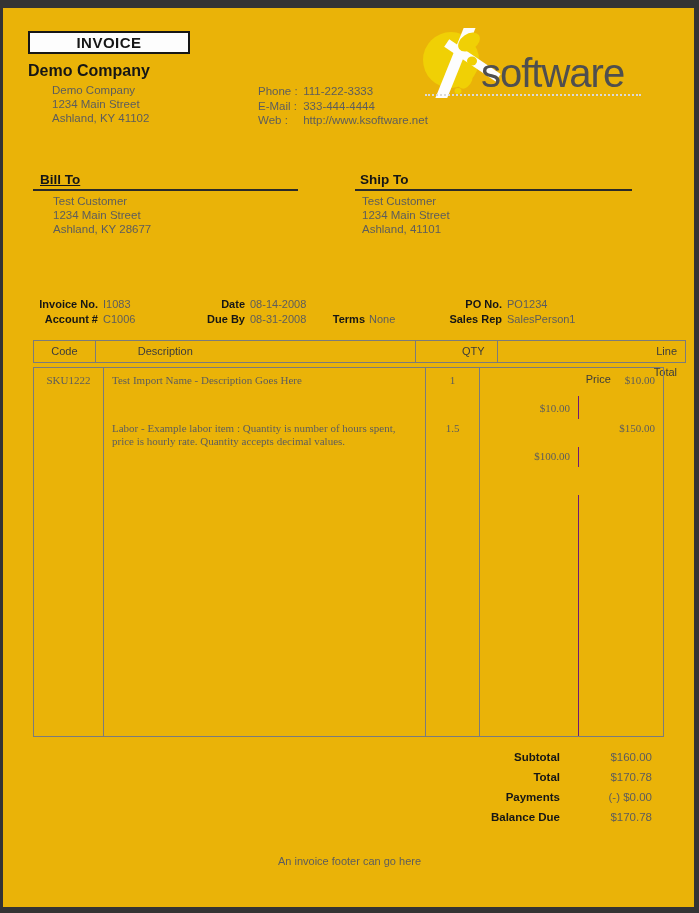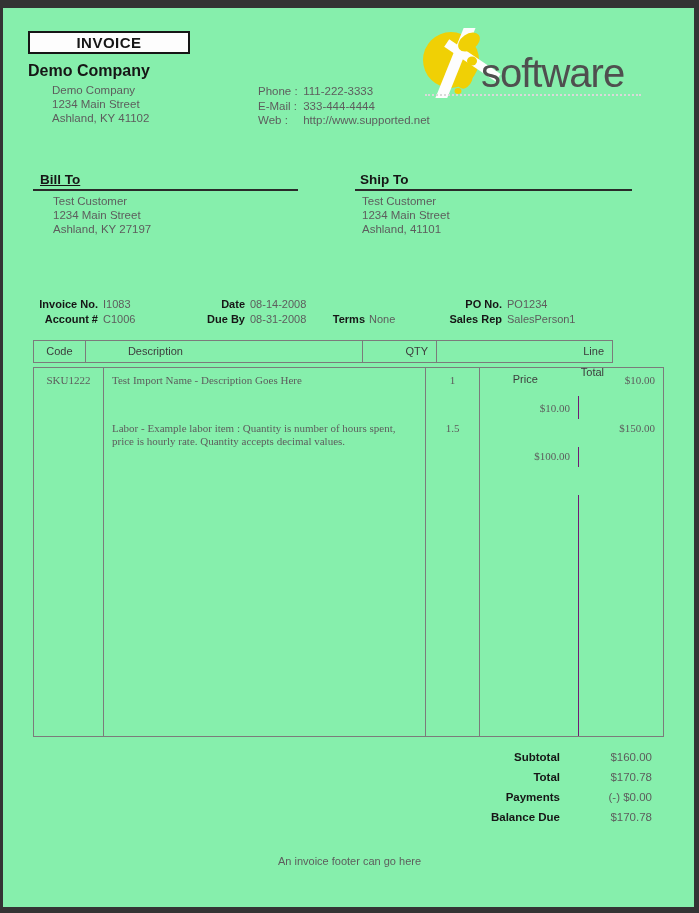--- a/index.html
+++ b/index.html
@@ -1,20 +1,20 @@
 <!DOCTYPE html>
 <html><head>
 <meta charset="utf-8">
 <style>
   html, body { margin: 0; padding: 0; background: #e9e9e9; }
   * { box-sizing: border-box; }
   .page {
     position: relative;
     width: 699px; height: 913px;
-    background: #86efac;
+    background: #eab308;
     font-family: "Liberation Sans", sans-serif;
     color: #5d5d5d;
     overflow: hidden;
     margin: 0 auto;
   }
   .abs { position: absolute; }
   
   .frame-top    { left:0; top:0; width:699px; height:8px;  background:#343434; }
   .frame-left   { left:0; top:0; width:3px;   height:913px; background:#343434; }
   .frame-right  { left:694px; top:0; width:5px; height:913px; background:#343434; }
@@ -61,21 +61,21 @@
   .m-acct-v { left:103px; top:313px; }
   .m-due-l  { left:178px; top:313px; width:67px; }
   .m-due-v  { left:250px; top:313px; }
   .m-terms-l{ left:322px; top:313px; width:43px; }
   .m-terms-v{ left:369px; top:313px; }
   .m-rep-l  { left:428px; top:313px; width:74px; }
   .m-rep-v  { left:507px; top:313px; }
 
   
   .tbl-head {
-    left:33px; top:340px; width:580px; height:23px;
+    left:33px; top:340px; width:653px; height:23px;
     border:1px solid #7b7b7b; display:flex; font-size:11px; color:#3c3c3c;gap:34px;
   }
   .tbl-head > div { line-height:21px; }
   .tbl-body {
     left:33px; top:367px; width:631px; height:370px;
     border:1px solid #7b7b7b; display:flex; flex-direction:column;
     font-size:11px; color:#5d5d5d;
   }
   .trow { display:flex; }
   .trow-fill { flex:1; display:flex; }
@@ -122,21 +122,21 @@
     <div>
       <span class="lbl">Phone :</span>
       <span>111-222-3333</span>
     </div>
     <div>
       <span class="lbl">E-Mail :</span>
       <span>333-444-4444</span>
     </div>
     <div>
       <span class="lbl">Web :</span>
-      <span>http://www.supported.net</span>
+      <span>http://www.ksoftware.net</span>
     </div>
   </div>
 
   <div class="abs logo-mark">
     <svg width="80" height="70" viewBox="0 0 80 70" aria-hidden="true">
       <circle cx="29" cy="32" r="28" fill="#f0d005"></circle>
       <rect x="30" y="-10" width="11" height="94" fill="#fdfdfd" transform="rotate(22 36 30)"></rect>
       <rect x="42" y="4" width="9" height="62" fill="#fdfdfd" transform="rotate(-56 46 30)"></rect>
       <ellipse cx="47" cy="14" rx="12" ry="8" fill="#f0d005" transform="rotate(-35 47 14)"></ellipse>
       <ellipse cx="50" cy="33" rx="5" ry="4.5" fill="#f0d005"></ellipse>
@@ -145,21 +145,21 @@
     </svg>
   </div>
   <div class="abs logo-text">software</div>
   <div class="abs logo-rule"></div>
 
   <div class="abs section-head bill-head">Bill To</div>
   <div class="abs bill-rule"></div>
   <div class="abs addr bill-addr">
     <div>Test Customer</div>
     <div>1234 Main Street</div>
-    <div>Ashland, KY 27197</div>
+    <div>Ashland, KY 28677</div>
   </div>
 
   <div class="abs section-head ship-head">Ship To</div>
   <div class="abs ship-rule"></div>
   <div class="abs addr ship-addr">
     <div>Test Customer</div>
     <div>1234 Main Street</div>
     <div>Ashland,  41101</div>
   </div>
 

